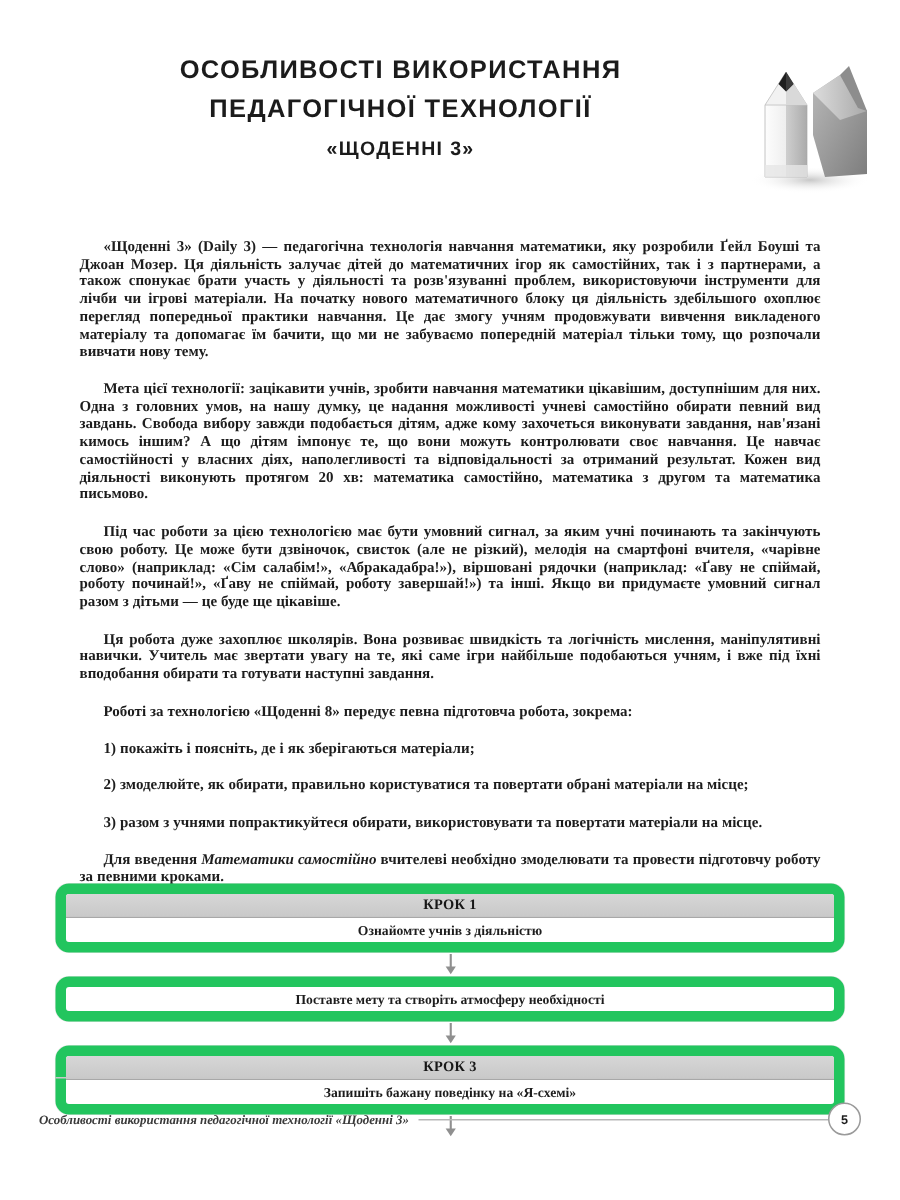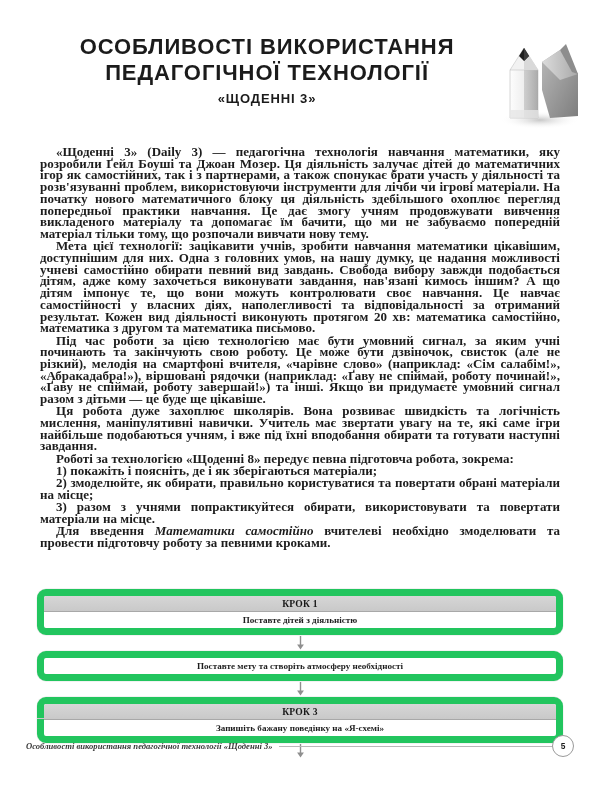--- a/index.html
+++ b/index.html
@@ -35,21 +35,21 @@
   .title-block {
     position: absolute;
     left: 52px;
     top: 34px;
     width: 430px;
     text-align: center;
   }
   .title-line {
     font-family: "Liberation Sans", "DejaVu Sans", sans-serif;
     font-weight: bold;
-    font-size: 22px;
+    font-size: 17px;
     letter-spacing: 0.9px;
     line-height: 26px;
     color: #1b1b1b;
     white-space: nowrap;
   }
   .title-line.third {
     font-size: 13px;
   }
 
   
@@ -63,22 +63,22 @@
 
   
   .content {
     position: absolute;
     left: 40px;
     top: 146px;
     width: 520px;
   }
 
   p.para {
-    margin: 0;
-    font-size: 13px;
+    margin: 13px;
+    font-size: 10px;
     line-height: 11.72px;
     text-align: justify;
     text-indent: 16px;
     letter-spacing: 0.02px;
     word-spacing: 0.1px;
     font-weight: bold;
     color: #1d1d1d;
   }
   p.para + p.para {
     margin-top: 0.5px;
@@ -260,21 +260,21 @@
     <p class="para list-item">2) змоделюйте, як обирати, правильно користуватися та повертати обрані матеріали на місце;</p>
     <p class="para list-item">3) разом з учнями попрактикуйтеся обирати, використовувати та повертати матеріали на місце.</p>
 
     <p class="para"><span>Для введення </span><span class="ital">Математики самостійно</span><span> вчителеві необхідно змоделювати та провести підготовчу роботу за певними кроками.</span></p>
   </div>
 
   <div class="steps">
 
     <div class="step-box">
       <div class="step-head">КРОК 1</div>
-      <div class="step-body">Поставте дітей з діяльністю</div>
+      <div class="step-body">Ознайомте учнів з діяльністю</div>
     </div>
 
     <div class="arrow">
       <svg width="9" height="14" viewBox="0 0 9 14" aria-hidden="true">
         <line x1="4.5" y1="0" x2="4.5" y2="9" stroke="#8f8f8f" stroke-width="1.4"></line>
         <polygon points="4.5,13.5 1.1,8.4 7.9,8.4" fill="#8f8f8f"></polygon>
       </svg>
     </div>
 
     <div class="step-box">

